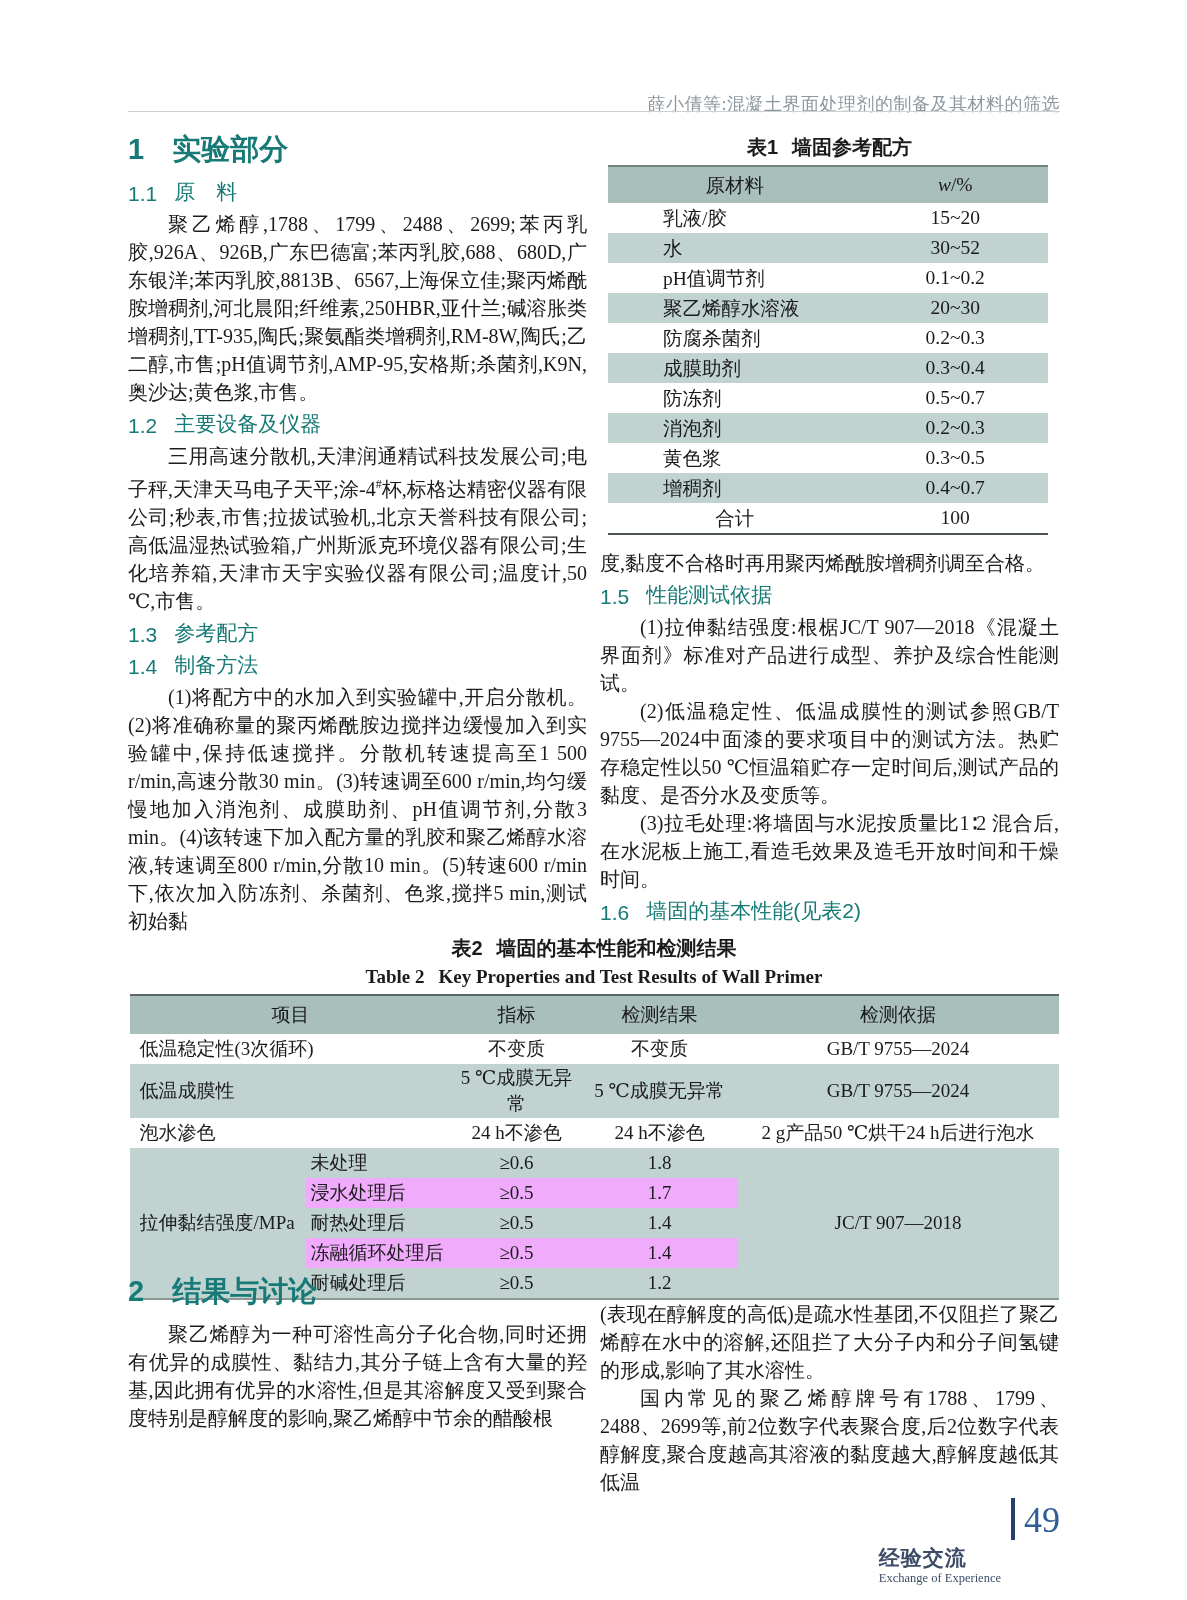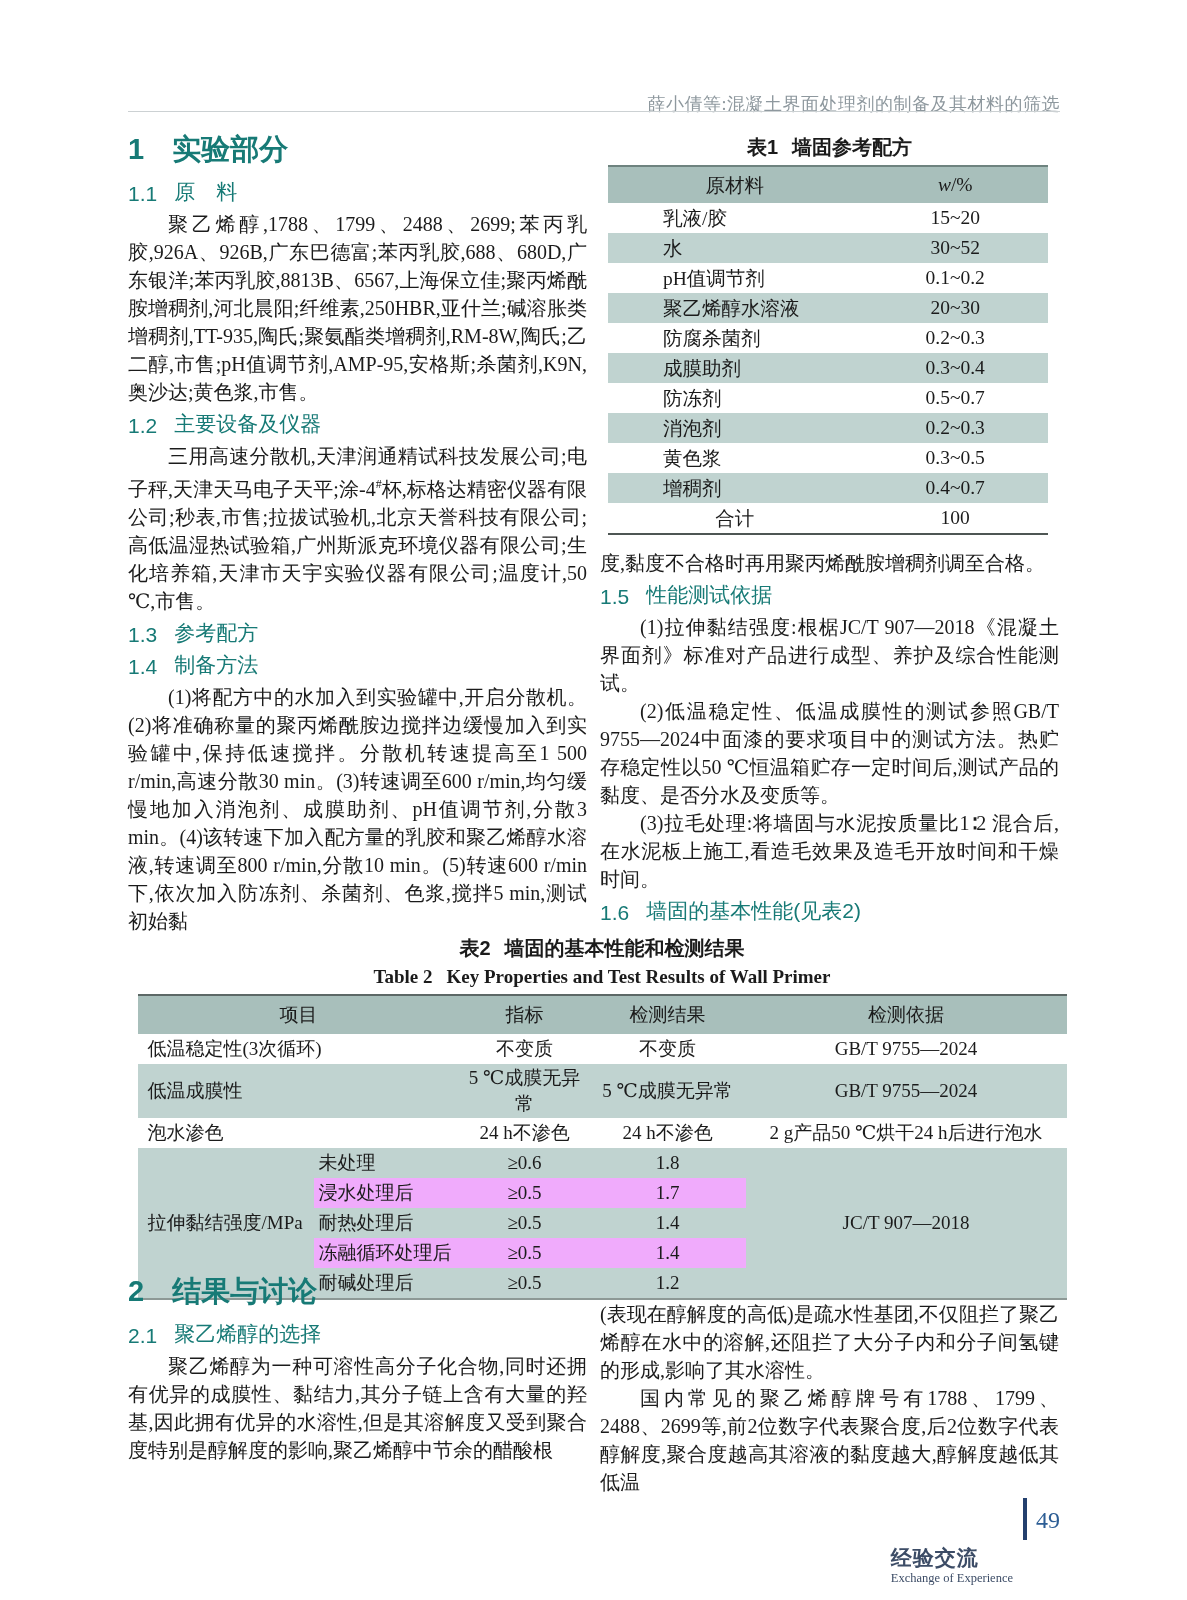--- a/index.html
+++ b/index.html
@@ -43,42 +43,42 @@
   .t1 th{background:var(--table_header_bg);height:34px;font-weight:normal;text-align:center;}
   .t1 td{height:28px;}
   .t1 .c-item{width:58%;text-align:left;padding-left:55px;}
   .t1 th.c-item{padding-left:0;text-align:center;}
   .t1 .c-val{width:42%;text-align:center;}
   .t1 tr.stripe td{background:var(--table_stripe_bg);}
   .t1 td.c-total{text-align:center;padding-left:0;}
   .w-it{font-style:italic;}
 
   
-  .t2-block{position:absolute;top:935px;left:136px;width:932px;}
+  .t2-block{position:absolute;top:935px;left:128px;width:932px;}
   .t2{width:929px;font-size:19px;margin:0 auto;
       border-top:2px solid #5c6866;border-bottom:2px solid #8d9996;}
   .t2 th{background:var(--table_header_bg);height:36px;font-weight:normal;text-align:center;}
   .t2 td{height:28px;text-align:center;}
   .t2 td.item{text-align:left;padding-left:10px;}
   .t2 td.sub{text-align:left;padding-left:5px;}
   .t2 tr.r-stripe td{background:var(--table_stripe_bg);}
   .t2 tr.gt td{background:var(--table_stripe_bg);}
   .t2 tr.gw td{background:#f0abfc;}
   .t2 td.span-cell{background:var(--table_stripe_bg) !important;}
   .t2 td.glabel{text-align:left;padding-left:10px;}
 
   
   .footer{position:absolute;top:1498px;left:128px;width:932px;display:flex;
           justify-content:flex-end;align-items:flex-start;}
   .f-txt{display:flex;flex-direction:column;align-items:flex-start;margin-top:48px;}
   .f-cn{font-family:"Liberation Sans","DejaVu Sans",sans-serif;font-weight:bold;
         font-size:21px;color:var(--footer_cn);letter-spacing:1px;line-height:24px;}
   .f-en{font-size:12.5px;color:var(--footer_cn);line-height:16px;}
   .f-bar{width:4px;height:42px;background:var(--footer_bar);margin:0 9px 0 10px;}
-  .f-num{font-size:24px;color:var(--footer_num);line-height:36px;margin-top:4px;}
+  .f-num{font-size:36px;color:var(--footer_num);line-height:36px;margin-top:4px;}
 </style>
 </head>
 <body>
 
 <div class="page">
 
   <div class="running-head">薛小倩等:混凝土界面处理剂的制备及其材料的筛选</div>
   <div class="head-rule"></div>
 
   <div class="col col-l1">
@@ -261,24 +261,20 @@
         </tr>
       </tbody>
     </table>
   </div>
 
   <div class="col col-l2">
     <div class="h1">
       <span>2</span>
       <span>结果与讨论</span>
     </div>
-    <div class="h2">
-      <span>2.1</span>
-      <span>聚乙烯醇的选择</span>
-    </div>
     <p class="para ind">聚乙烯醇为一种可溶性高分子化合物,同时还拥有优异的成膜性、黏结力,其分子链上含有大量的羟基,因此拥有优异的水溶性,但是其溶解度又受到聚合度特别是醇解度的影响,聚乙烯醇中节余的醋酸根</p>
   </div>
 
   <div class="col col-r2">
     <p class="para">(表现在醇解度的高低)是疏水性基团,不仅阻拦了聚乙烯醇在水中的溶解,还阻拦了大分子内和分子间氢键的形成,影响了其水溶性。</p>
     <p class="para ind">国内常见的聚乙烯醇牌号有1788、1799、2488、2699等,前2位数字代表聚合度,后2位数字代表醇解度,聚合度越高其溶液的黏度越大,醇解度越低其低温</p>
   </div>
 
   <div class="footer">
     <div class="f-txt">

